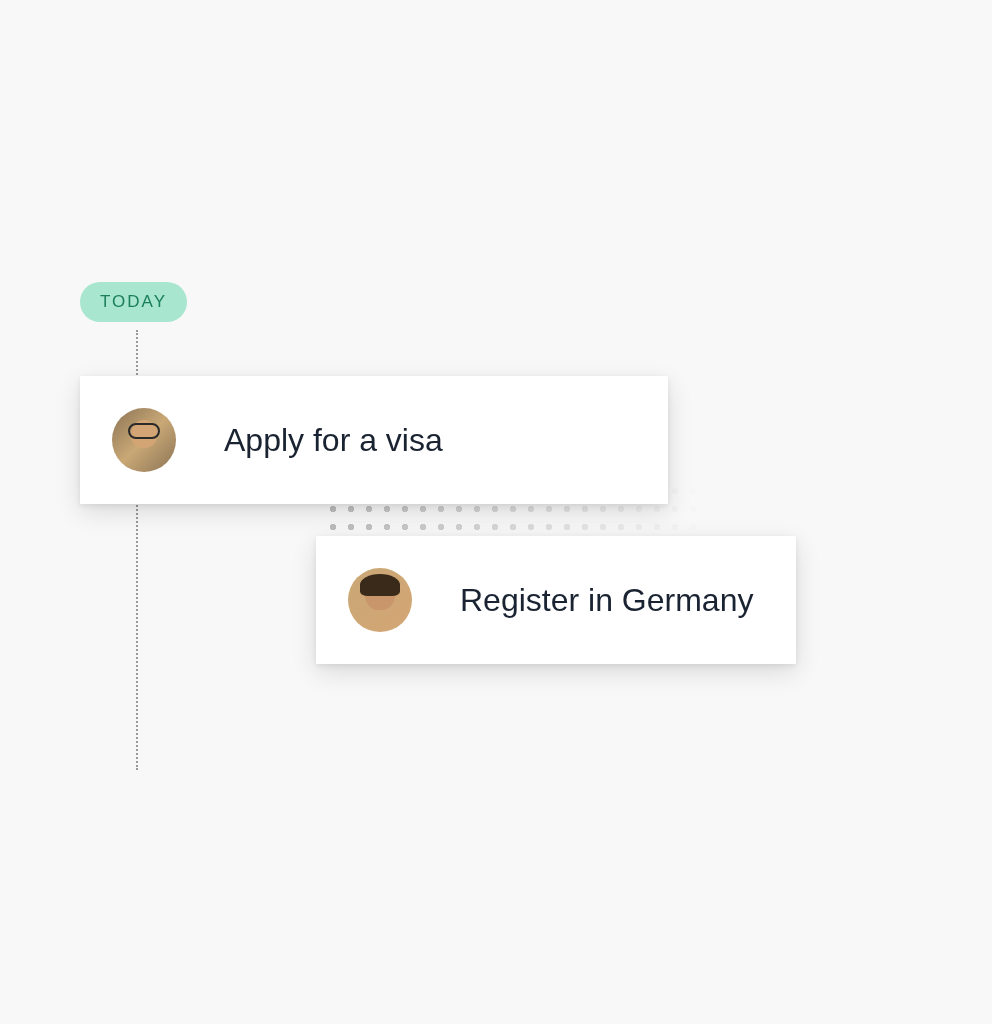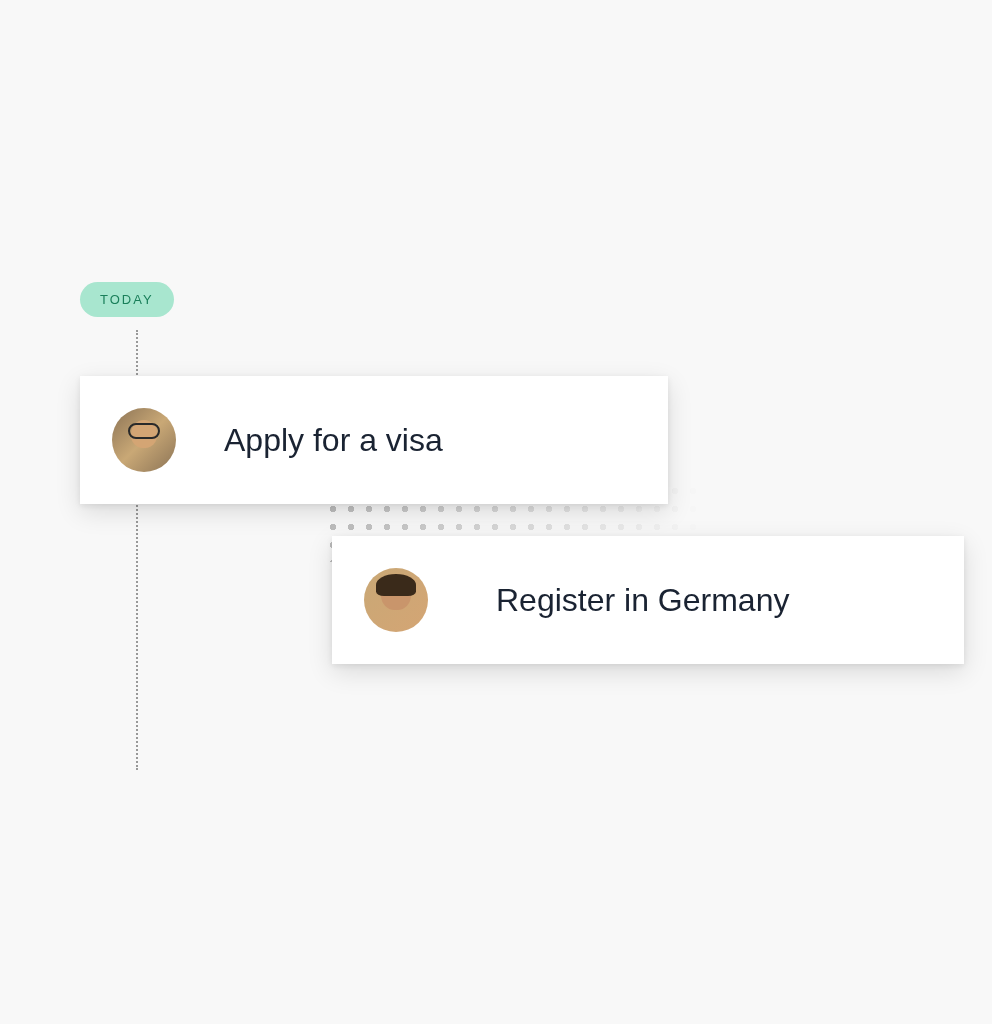--- a/index.html
+++ b/index.html
@@ -19,21 +19,21 @@
       position: absolute;
       top: 282px;
       left: 80px;
     }
     .today-badge {
       display: inline-block;
       background: #a8e6cf;
       color: #1a7f5a;
       padding: 10px 20px;
       border-radius: 24px;
-      font-size: 13px;
+      font-size: 17px;
       font-weight: 500;
       letter-spacing: 2px;
       margin-bottom: 8px;
     }
     .timeline-line {
       position: absolute;
       left: 56px;
       top: 48px;
       width: 0;
       height: 440px;
@@ -64,23 +64,22 @@
       align-items: center;
       padding: 32px 32px;
     }
     .task-card-1 {
       top: 94px;
       left: 0;
       width: 588px;
     }
     .task-card-2 {
       top: 254px;
-      left: 252px;
-      width: 632px;
-      gap: 20px;
+      left: 236px;
+      width: 480px;
     }
     .avatar {
       width: 64px;
       height: 64px;
       border-radius: 50%;
       flex-shrink: 0;
       margin-right: 48px;
       overflow: hidden;
     }
     .avatar-1 {

